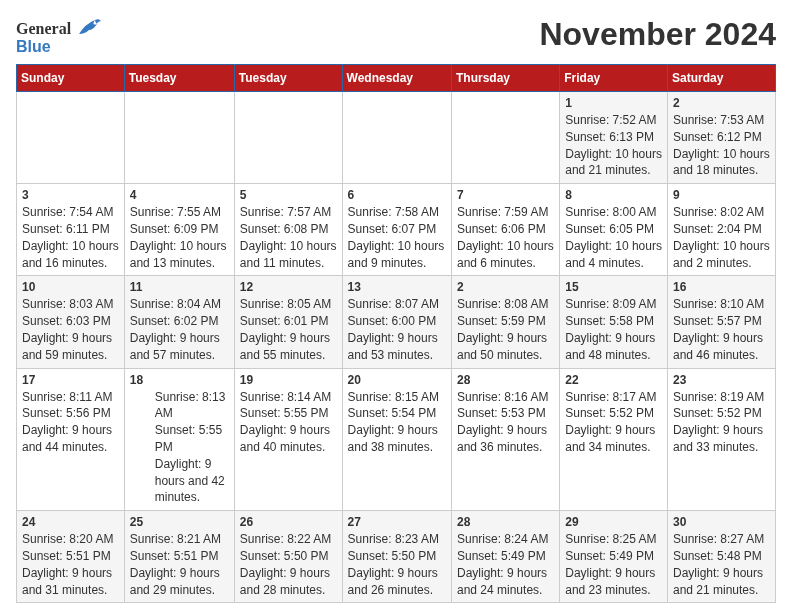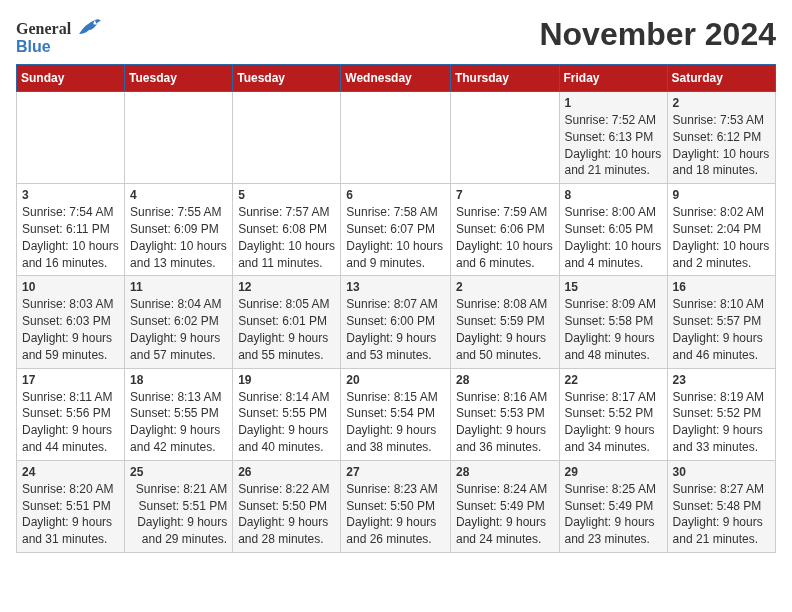--- a/index.html
+++ b/index.html
@@ -224,21 +224,21 @@
       </tr>
       <tr>
         <td>
           <span class="day-number">17</span>
           <div class="day-info" style="white-space: pre-line;">Sunrise: 8:11 AM
 Sunset: 5:56 PM
 Daylight: 9 hours and 44 minutes.</div>
         </td>
         <td>
           <span class="day-number">18</span>
-          <div class="day-info" style="white-space: pre-line;">Sunrise: 8:13 AM
+          <div class="day-info" style="white-space: pre-line; margin-left: 25px;">Sunrise: 8:13 AM
 Sunset: 5:55 PM
 Daylight: 9 hours and 42 minutes.</div>
         </td>
         <td>
           <span class="day-number">19</span>
           <div class="day-info" style="white-space: pre-line;">Sunrise: 8:14 AM
 Sunset: 5:55 PM
 Daylight: 9 hours and 40 minutes.</div>
         </td>
         <td>
@@ -268,21 +268,21 @@
       </tr>
       <tr>
         <td>
           <span class="day-number">24</span>
           <div class="day-info" style="white-space: pre-line;">Sunrise: 8:20 AM
 Sunset: 5:51 PM
 Daylight: 9 hours and 31 minutes.</div>
         </td>
         <td>
           <span class="day-number">25</span>
-          <div class="day-info" style="white-space: pre-line; text-align: right;">Sunrise: 8:21 AM
+          <div class="day-info" style="white-space: pre-line;">Sunrise: 8:21 AM
 Sunset: 5:51 PM
 Daylight: 9 hours and 29 minutes.</div>
         </td>
         <td>
           <span class="day-number">26</span>
           <div class="day-info" style="white-space: pre-line;">Sunrise: 8:22 AM
 Sunset: 5:50 PM
 Daylight: 9 hours and 28 minutes.</div>
         </td>
         <td>

